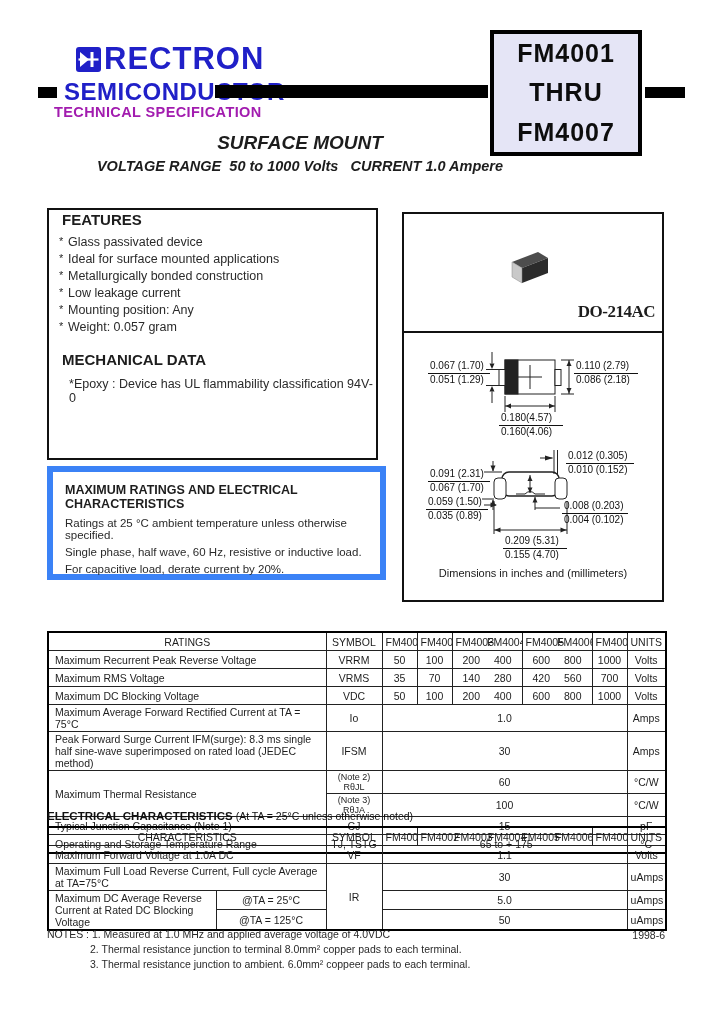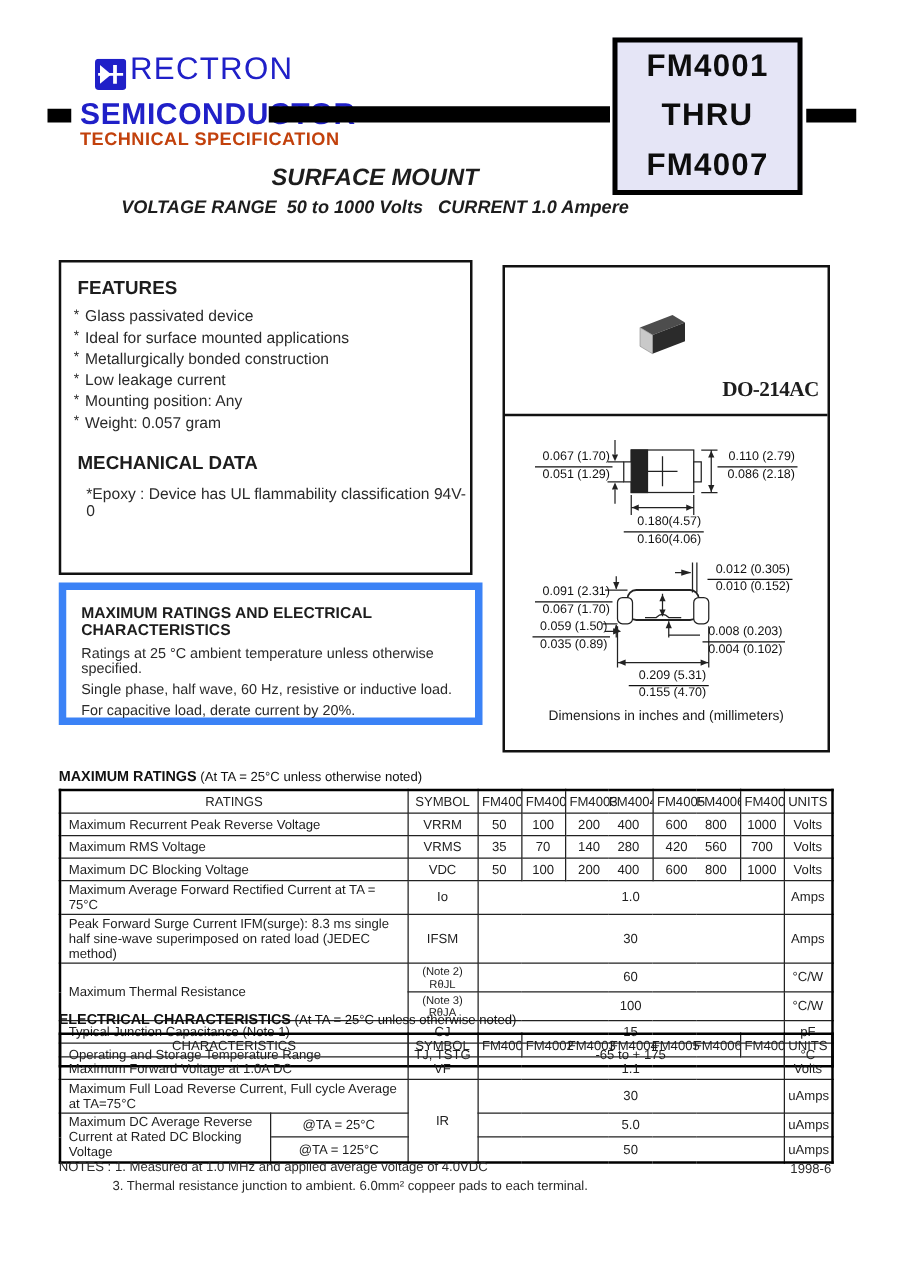--- a/index.html
+++ b/index.html
@@ -1,57 +1,57 @@
 <!DOCTYPE html>
 <html><head>
 <meta charset="utf-8">
 <style>
   html,body{margin:0;padding:0;background:#fff;}
   .page{position:relative;width:720px;height:1012px;background:#fff;
         font-family:"Liberation Sans",sans-serif;color:#1d1d1d;overflow:hidden;}
   
   .logo-icon{position:absolute;left:76px;top:47px;}
-  .brand{position:absolute;left:104px;top:41px;font-size:25px;font-weight:400;
+  .brand{position:absolute;left:104px;top:41px;font-size:31px;font-weight:700;
          color:#2020c8;letter-spacing:1px;}
   .brand-sub{position:absolute;left:64px;top:78px;font-size:24px;font-weight:800;
          color:#2020c8;letter-spacing:.5px;}
-  .brand-spec{position:absolute;left:64px;top:104px;font-size:14.5px;font-weight:700;
-         color:#c2410c;letter-spacing:.4px;}
+  .brand-spec{position:absolute;left:54px;top:104px;font-size:14.5px;font-weight:700;
+         color:#a21caf;letter-spacing:.4px;}
   .bar{position:absolute;background:#000;}
   .bar-left{left:38px;top:87px;width:19px;height:11px;}
   .bar-long{left:215px;top:85px;width:273px;height:13px;}
   .bar-right{left:645px;top:87px;width:40px;height:11px;}
   .part-box{position:absolute;left:490px;top:30px;width:144px;height:118px;
         background:#e5e5f6;border:4px solid #000;display:flex;flex-direction:column;
         justify-content:space-around;align-items:center;}
   .part-box div{font-size:25px;font-weight:700;color:#0d0d0d;letter-spacing:1px;}
   .title-block{position:absolute;left:20px;top:130px;width:560px;text-align:center;}
   .t1,.t2{font-size:19px;font-weight:700;font-style:italic;line-height:25px;}
   .t3{font-size:14.5px;font-weight:700;font-style:italic;margin-top:3px;white-space:pre;}
   
   .feat-box{position:absolute;left:47px;top:208px;width:327px;height:248px;
         border:2px solid #111;padding:0 0 0 0;}
-  .feat-h{font-size:15px;font-weight:700;margin:12px 0 7px 13px;}
+  .feat-h{font-size:15px;font-weight:700;margin:1px 0 7px 13px;}
   .feat-li{font-size:12.5px;margin:0 0 3px 10px;color:#2a2a2a;}
   .feat-li .bl{display:inline-block;width:9px;font-size:11px;vertical-align:top;}
   .mech-h{font-size:15px;font-weight:700;margin:17px 0 9px 13px;}
   .mech-li{font-size:12.5px;margin:0 0 0 20px;color:#2a2a2a;}
   .maxbox{position:absolute;left:47px;top:466px;width:327px;height:102px;
         border:6px solid #3b82f6;}
   .maxbox-h{font-size:12.5px;font-weight:700;margin:11px 10px 6px 12px;}
   .maxbox-l{font-size:11.5px;margin:0 10px 5px 12px;color:#2a2a2a;}
   
   .pkg-box{position:absolute;left:402px;top:212px;width:258px;height:386px;
         border:2px solid #111;}
   .pkg-divider{position:absolute;left:0;top:117px;width:258px;height:2px;background:#111;}
   .pkg-name{position:absolute;right:7px;top:88px;font-family:"Liberation Serif",serif;
         font-size:17px;font-weight:700;letter-spacing:-.5px;}
   .pkg-photo{position:absolute;left:98px;top:32px;}
   .pkg-svg{position:absolute;left:0;top:120px;}
-  .dim{position:absolute;text-align:right;font-size:10px;line-height:12.5px;color:#111;}
+  .dim{position:absolute;text-align:left;font-size:10px;line-height:12.5px;color:#111;}
   .dim .a{display:block;border-bottom:1.5px solid #111;padding:0 2px;}
   .dim .b{display:block;padding:0 2px;}
   .tv-left{left:24px;top:146px;width:62px;}
   .tv-right{left:170px;top:146px;width:64px;}
   .tv-bottom{left:95px;top:198px;width:64px;}
   .sv-leadthk{left:162px;top:236px;width:68px;}
   .sv-bodyh{left:24px;top:254px;width:62px;}
   .sv-standoff{left:22px;top:282px;width:62px;}
   .sv-leadh{left:158px;top:286px;width:66px;}
   .sv-overall{left:99px;top:321px;width:64px;}
@@ -231,23 +231,20 @@
       <span class="a">0.008 (0.203)</span>
       <span class="b">0.004 (0.102)</span>
     </div>
     <div class="dim sv-overall">
       <span class="a">0.209 (5.31)</span>
       <span class="b">0.155 (4.70)</span>
     </div>
     <div class="pkg-caption">Dimensions in inches and (millimeters)</div>
   </div>
 
-  <div class="sec-title mr-title">
-    <span class="tb">MAXIMUM RATINGS</span><span class="tn"> (At TA = 25°C unless otherwise noted)</span>
-  </div>
   <table class="spec-table mr-table">
     <colgroup>
       <col style="width:278px">
         <col style="width:56px">
       <col style="width:35px">
         <col style="width:35px">
         <col style="width:35px">
         <col style="width:35px">
       <col style="width:35px">
         <col style="width:35px">
@@ -383,16 +380,17 @@
       <td>uAmps</td>
     </tr>
   </tbody>
     </table>
 
   <div class="notes">
     <div class="row1">
       <span>NOTES : </span><span>1. Measured at 1.0 MHz and applied average voltage of 4.0VDC</span>
       <span class="datecode">1998-6</span>
     </div>
+    <div class="indent">2. Thermal resistance junction to terminal 8.0mm² copper pads to each terminal.</div>
     <div class="indent">3. Thermal resistance junction to ambient. 6.0mm² coppeer pads to each terminal.</div>
   </div>
 
 </div>
 
 </body></html>

